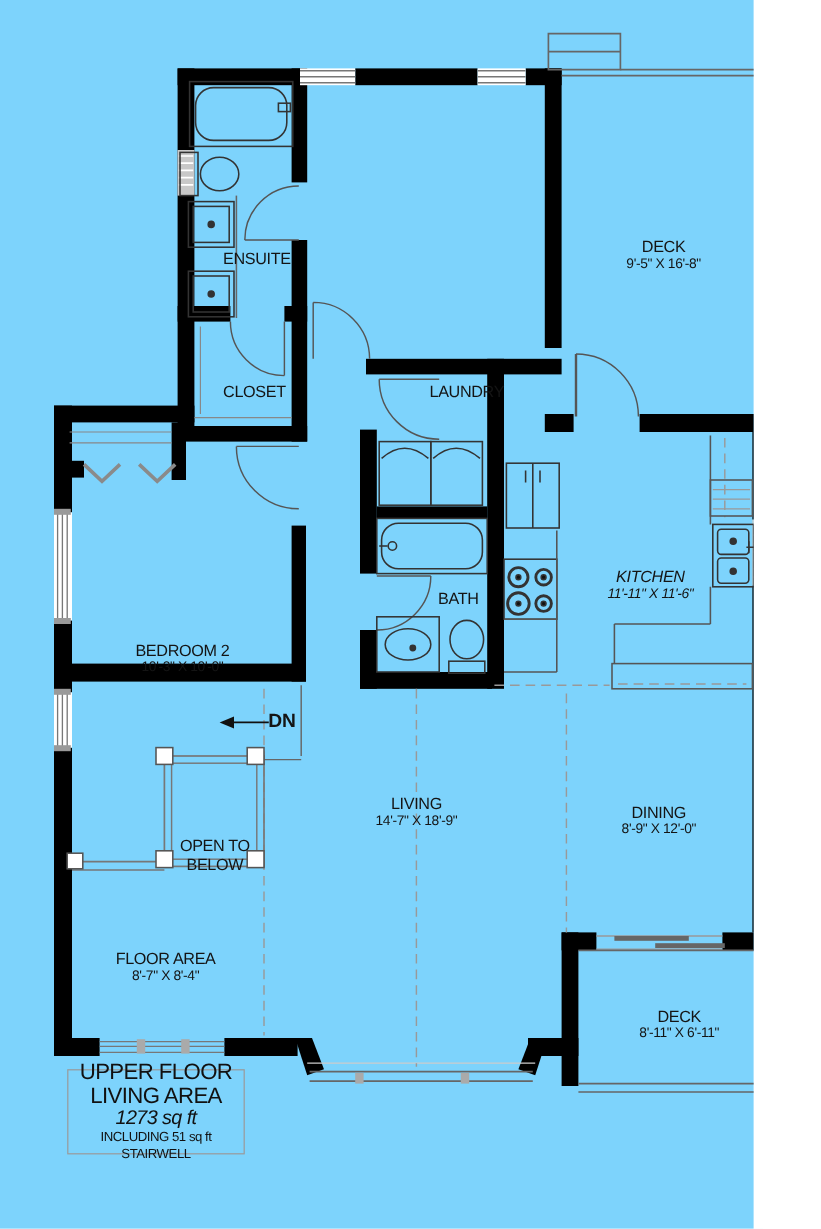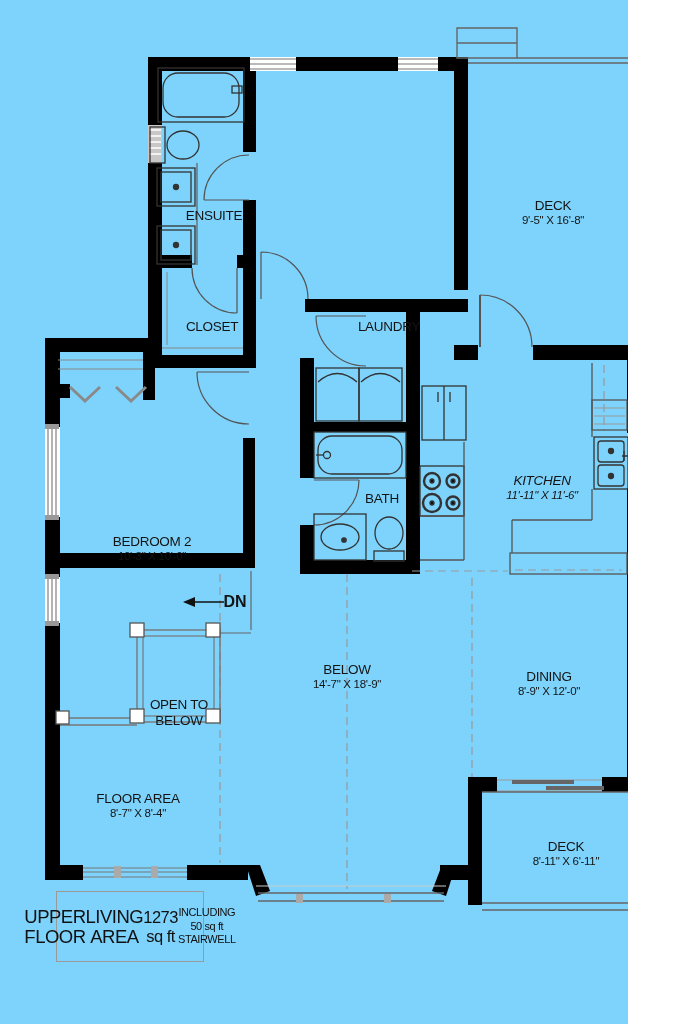--- a/index.html
+++ b/index.html
@@ -6,23 +6,23 @@
   #plan{position:relative;width:628px;height:1024px;background:#7dd3fc;overflow:hidden;
         font-family:"Liberation Sans",sans-serif;color:#111;}
   #plan svg{position:absolute;left:0;top:0;}
   .lbl{position:absolute;transform:translate(-50%,-50%);text-align:center;white-space:nowrap;color:#141414;}
   .nm{font-size:13.5px;letter-spacing:-0.3px;}
   .dm{font-size:11.5px;letter-spacing:-0.3px;}
   .lbl .nm,.lbl .dm{display:block;line-height:1.18;}
   .wrap{white-space:normal;width:86px;line-height:1.2;}
   .dn{font-size:16px;font-weight:bold;letter-spacing:0;}
   #titleblock{position:absolute;left:56px;top:891px;width:146px;height:69px;border:1px solid #9a9a9a;
-              display:flex;flex-direction:row;justify-content:center;align-items:center;text-align:center;}
+              display:flex;flex-direction:column;justify-content:center;align-items:center;text-align:center;}
   #titleblock .t1{font-size:18.5px;line-height:1.08;letter-spacing:-0.5px;}
-  #titleblock .t3{font-size:16.5px;line-height:1.15;letter-spacing:-0.5px;}
+  #titleblock .t3{font-size:16.5px;line-height:1.15;letter-spacing:-0.5px;font-style:italic;}
   #titleblock .t4{font-size:11px;line-height:1.25;letter-spacing:-0.4px;}
 </style>
 </head>
 <body>
 
 <div id="plan">
 
 <svg width="684" height="1024" viewBox="0 0 684 1024">
 
   <g fill="#000">
@@ -327,21 +327,21 @@
   <div class="lbl" style="left:542px;top:488px;font-style:italic;">
     <span class="nm">KITCHEN</span>
     <span class="dm">11'-11" X 11'-6"</span>
   </div>
 
   <div class="lbl" style="left:179px;top:681px;margin-top:32px;">
     <span class="nm wrap">OPEN TO BELOW</span>
   </div>
 
   <div class="lbl" style="left:347px;top:677px;">
-    <span class="nm">BELOW</span>
+    <span class="nm">LIVING</span>
     <span class="dm">14'-7" X 18'-9"</span>
   </div>
 
   <div class="lbl" style="left:549px;top:684px;">
     <span class="nm">DINING</span>
     <span class="dm">8'-9" X 12'-0"</span>
   </div>
 
   <div class="lbl" style="left:138px;top:806px;">
     <span class="nm">FLOOR AREA</span>
@@ -352,16 +352,16 @@
     <span class="nm">DECK</span>
     <span class="dm">8'-11" X 6'-11"</span>
   </div>
 
   <div class="lbl dn" style="left:235px;top:602px;">DN</div>
 
   <div id="titleblock">
     <span class="t1">UPPER FLOOR</span>
     <span class="t1">LIVING AREA</span>
     <span class="t3">1273 sq ft</span>
-    <span class="t4">INCLUDING 50 sq ft STAIRWELL</span>
+    <span class="t4">INCLUDING 51 sq ft STAIRWELL</span>
   </div>
 
 </div>
 
 </body></html>

